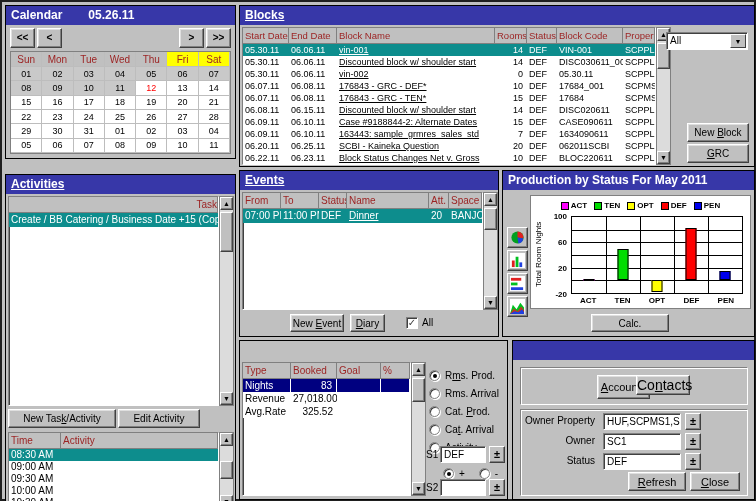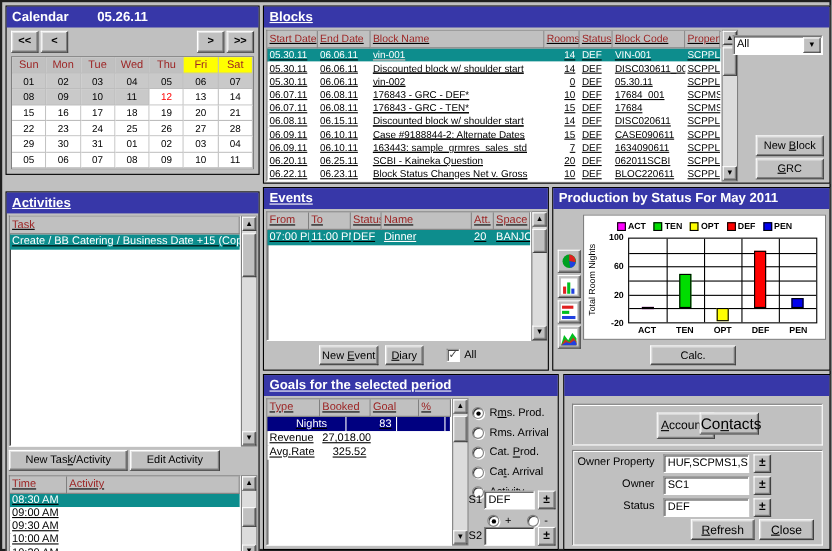--- a/index.html
+++ b/index.html
@@ -12,29 +12,29 @@
               font-weight:bold; font-size:12px; line-height:19px; padding-left:5px; display:flex; gap:26px; }
   .title-underline { text-decoration:underline; }
 
   .btn { position:absolute; background:#c0c0c0; border:1px solid; border-color:#fff #404040 #404040 #fff;
          box-shadow:inset -1px -1px 0 #808080, inset 1px 1px 0 #dfdfdf; font-size:10px; color:#000;
          text-align:center; cursor:pointer; font-family:inherit; white-space:nowrap; }
   .btn u { text-decoration:underline; }
 
   .sunken { background:#fff; border:1px solid; border-color:#808080 #fff #fff #808080;
             box-shadow:inset 1px 1px 0 #404040; }
-  .listbox { position:absolute; overflow:hidden;text-decoration:underline; }
+  .listbox { position:absolute; overflow:hidden; }
 
   .t-header { display:grid; background:#c0c0c0; color:#9c2424; }
   .t-header .hc { font-size:10px; line-height:15px; height:16px; padding-left:2px; border-right:1px solid #808080;
                   border-bottom:1px solid #808080; white-space:nowrap; overflow:hidden; background:#c0c0c0; }
   .t-row { display:grid; color:#000; background:#fff; }
   .t-row .cell { white-space:nowrap; overflow:hidden; padding-left:2px; }
   .t-row.selected { background:#0d8d8d; color:#fff; }
-  .t-row.selected-navy { background:#000080; color:#fff;padding-left:24px; }
+  .t-row.selected-navy { background:#000080; color:#fff; }
   .t-row.selected-navy .cell { border-right:1px solid #fff; }
   .link { text-decoration:underline; }
   .num { text-align:right; padding-right:4px; }
 
   
   .vscroll { position:absolute; width:15px; background:#dcdcdc; border:1px solid #808080; }
   .sb-btn { position:absolute; left:0; width:13px; height:13px; background:#c0c0c0; border:1px solid;
             border-color:#fff #404040 #404040 #fff; box-shadow:inset -1px -1px 0 #808080;
             font-size:7px; line-height:12px; text-align:center; color:#000; cursor:pointer; }
   .sb-thumb { position:absolute; left:0; width:13px; background:#c0c0c0; border:1px solid;
@@ -86,21 +86,21 @@
   .blocks-cols { grid-template-columns:46px 48px 158px 32px 30px 66px 1fr; }
   #blocks-rows .t-row { height:12px; font-size:9px; line-height:12px; }
   #blocks-header .hc { font-size:9.5px; }
   #sb-blocks { left:416px; top:21px; height:138px; }
   #blocks-combo { left:426px; top:26px; width:82px; height:18px; }
   #new-block-btn { left:447px; top:117px; width:62px; height:19px; }
   #grc-btn { left:447px; top:138px; width:62px; height:19px; }
 
   
   #activities-panel { left:3px; top:172px; width:231px; height:338px; }
-  #task-list { left:2px; top:21px; width:211px; height:210px; }
+  #task-list { left:2px; top:21px; width:211px; height:210px;text-align:right; }
   .task-cols { grid-template-columns:1fr; }
   #task-rows .t-row { height:14px; font-size:10px; line-height:14px; }
   #sb-tasks { left:213px; top:21px; height:210px; }
   #new-task-btn { left:2px; top:234px; width:108px; height:19px; }
   #edit-act-btn { left:112px; top:234px; width:82px; height:19px; }
   #sched-list { left:2px; top:257px; width:211px; height:77px; }
   .sched-cols { grid-template-columns:52px 1fr; }
   #sched-rows .t-row { height:12px; font-size:10px; line-height:12px; }
   #sb-sched { left:213px; top:257px; height:77px; }
 
@@ -534,23 +534,20 @@
           <div class="xlabel">TEN</div>
           <div class="xlabel">OPT</div>
           <div class="xlabel">DEF</div>
           <div class="xlabel">PEN</div>
         </div>
     </div>
     <button class="btn" id="calc-btn">Calc.</button>
   </div>
 
   <div class="panel" id="goals-panel">
-    <div class="titlebar">
-      <span class="title-underline">Goals for the selected period</span>
-    </div>
     <div class="listbox sunken" id="goals-list">
       <div class="t-header goals-cols" id="goals-header">
           <div class="hc">Type</div>
           <div class="hc">Booked</div>
           <div class="hc">Goal</div>
           <div class="hc">%</div>
         </div>
       <div id="goals-rows">
           <div class="t-row goals-cols selected-navy">
             <div class="cell">Nights</div>

